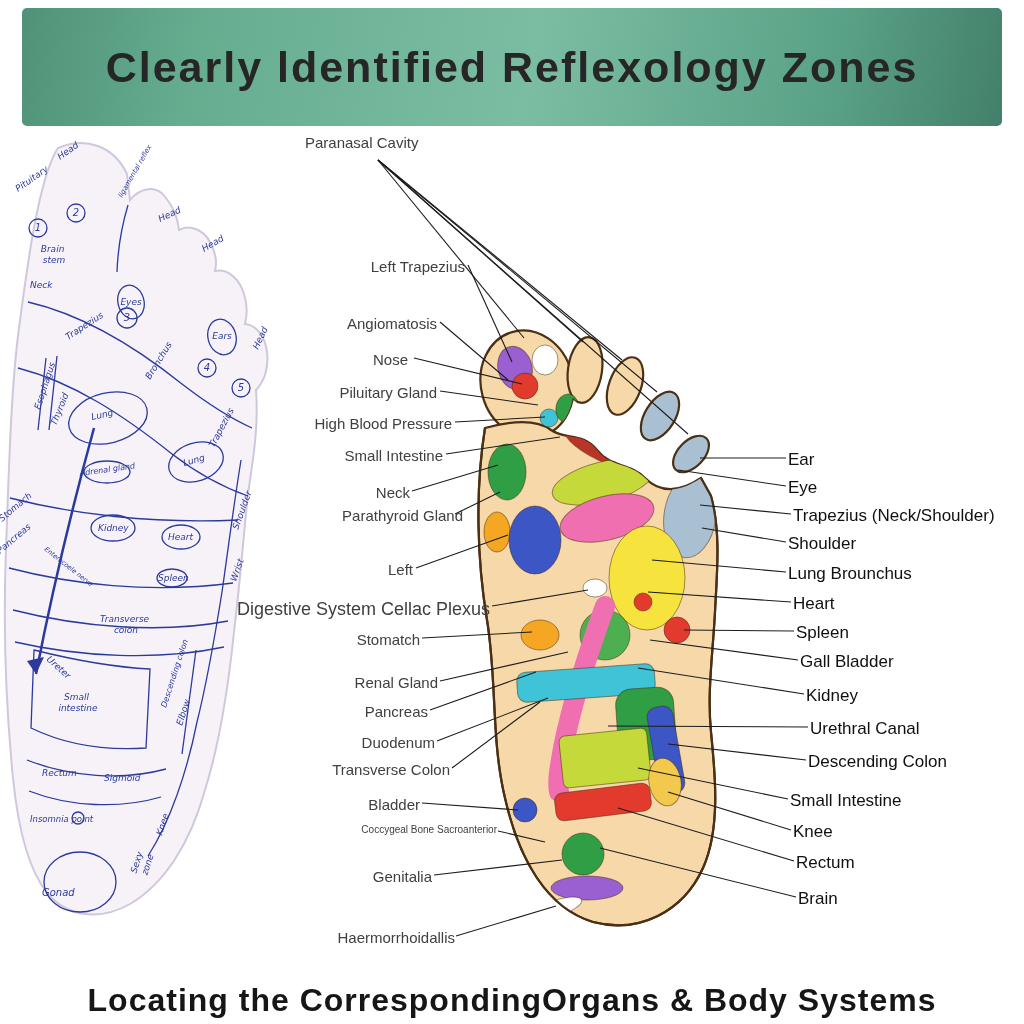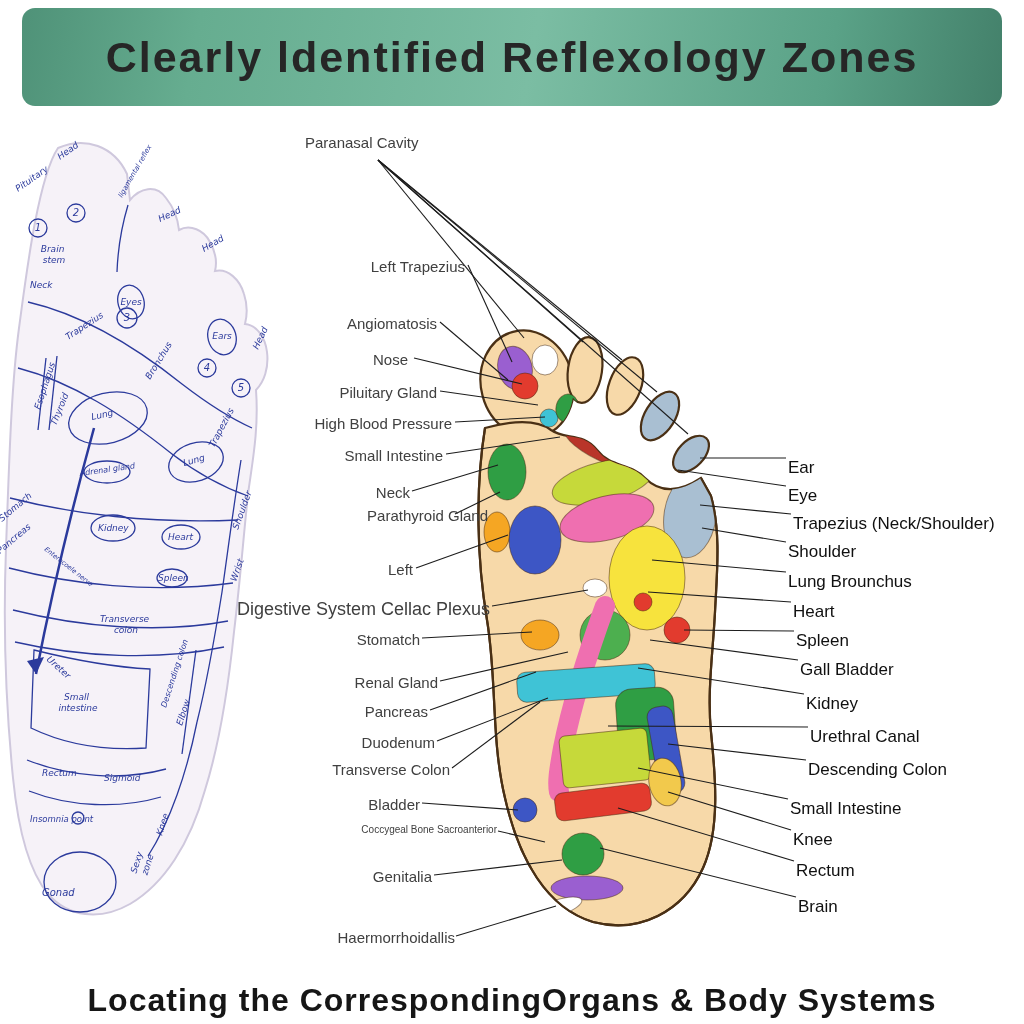--- a/index.html
+++ b/index.html
@@ -1,25 +1,25 @@
 <!DOCTYPE html>
 <html><head>
 <meta charset="utf-8">
 <style>
   html,body{margin:0;padding:0;background:#fff;}
   .canvas{position:relative;width:1024px;height:1024px;background:#ffffff;overflow:hidden;
           font-family:"Liberation Sans",sans-serif;}
-  .banner{position:absolute;left:22px;right:22px;top:8px;height:98px;border-radius:13px;
+  .banner{position:absolute;left:22px;right:22px;top:8px;height:118px;border-radius:5px;
           background:linear-gradient(100deg,#4f9278 0%,#66ad90 18%,#7bbda3 52%,#5aa287 82%,#43806a 100%);
           display:flex;align-items:center;justify-content:center;}
   .banner span{font-size:43px;font-weight:800;letter-spacing:2px;color:#262626;white-space:nowrap;}
   .footer-title{position:absolute;left:0;right:0;top:982px;text-align:center;
           font-size:32px;font-weight:800;letter-spacing:1px;color:#161616;}
   .llbl{position:absolute;font-size:15px;color:#404040;white-space:nowrap;}
-  .rlbl{position:absolute;font-size:17px;color:#101010;white-space:nowrap;margin-top:8px;}
+  .rlbl{position:absolute;font-size:17px;color:#101010;white-space:nowrap;}
   .small13{font-size:18px;}
   .small14{font-size:10px;}
   svg.sock{position:absolute;left:0px;top:130px;width:300px;height:810px;}
   svg.foot{position:absolute;left:455px;top:320px;width:330px;height:620px;}
   svg.lines{position:absolute;left:0;top:0;width:1024px;height:1024px;pointer-events:none;}
   .sl{fill:none;stroke:#2b3a9c;stroke-width:1.3;}
   .stg{fill:#2b3a9c;font-size:9px;font-style:italic;font-family:"DejaVu Sans",sans-serif;}
   .zn{stroke:rgba(70,40,15,.5);stroke-width:1;}
   .ldr{stroke:#1d1d1d;stroke-width:1.1;fill:none;}
 </style>
@@ -238,21 +238,21 @@
   </svg>
 
   <div class="llbl" style="left:305px;top:134px">Paranasal Cavity</div>
   <div class="llbl" style="right:559px;top:258px">Left Trapezius</div>
   <div class="llbl" style="right:587px;top:315px">Angiomatosis</div>
   <div class="llbl" style="right:616px;top:351px">Nose</div>
   <div class="llbl" style="right:587px;top:384px">Piluitary Gland</div>
   <div class="llbl" style="right:572px;top:415px">High Blood Pressure</div>
   <div class="llbl" style="right:581px;top:447px">Small Intestine</div>
   <div class="llbl" style="right:614px;top:484px">Neck</div>
-  <div class="llbl" style="right:536px;top:507px">Parathyroid Gland</div>
+  <div class="llbl" style="right:561px;top:507px">Parathyroid Gland</div>
   <div class="llbl" style="right:611px;top:561px">Left</div>
   <div class="llbl small13" style="right:534px;top:599px">Digestive System Cellac Plexus</div>
   <div class="llbl" style="right:604px;top:631px">Stomatch</div>
   <div class="llbl" style="right:586px;top:674px">Renal Gland</div>
   <div class="llbl" style="right:596px;top:703px">Pancreas</div>
   <div class="llbl" style="right:589px;top:734px">Duodenum</div>
   <div class="llbl" style="right:574px;top:761px">Transverse Colon</div>
   <div class="llbl" style="right:604px;top:796px">Bladder</div>
   <div class="llbl small14" style="right:527px;top:824px">Coccygeal Bone Sacroanterior</div>
   <div class="llbl" style="right:592px;top:868px">Genitalia</div>

